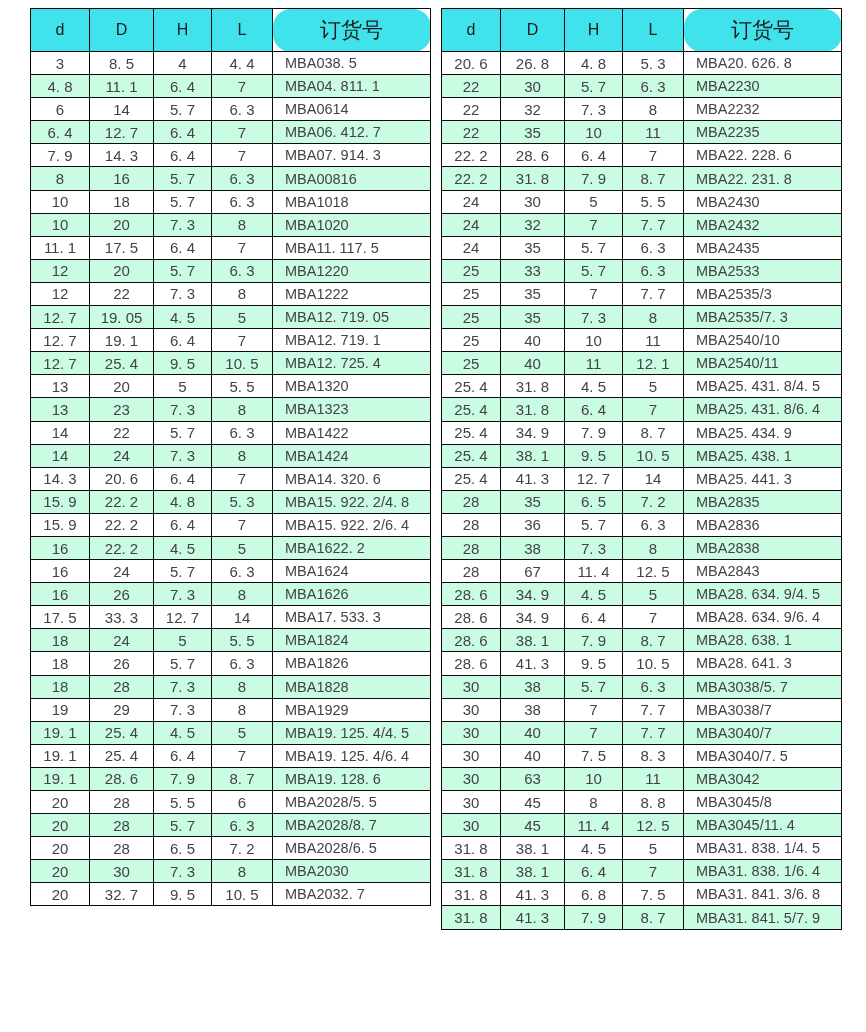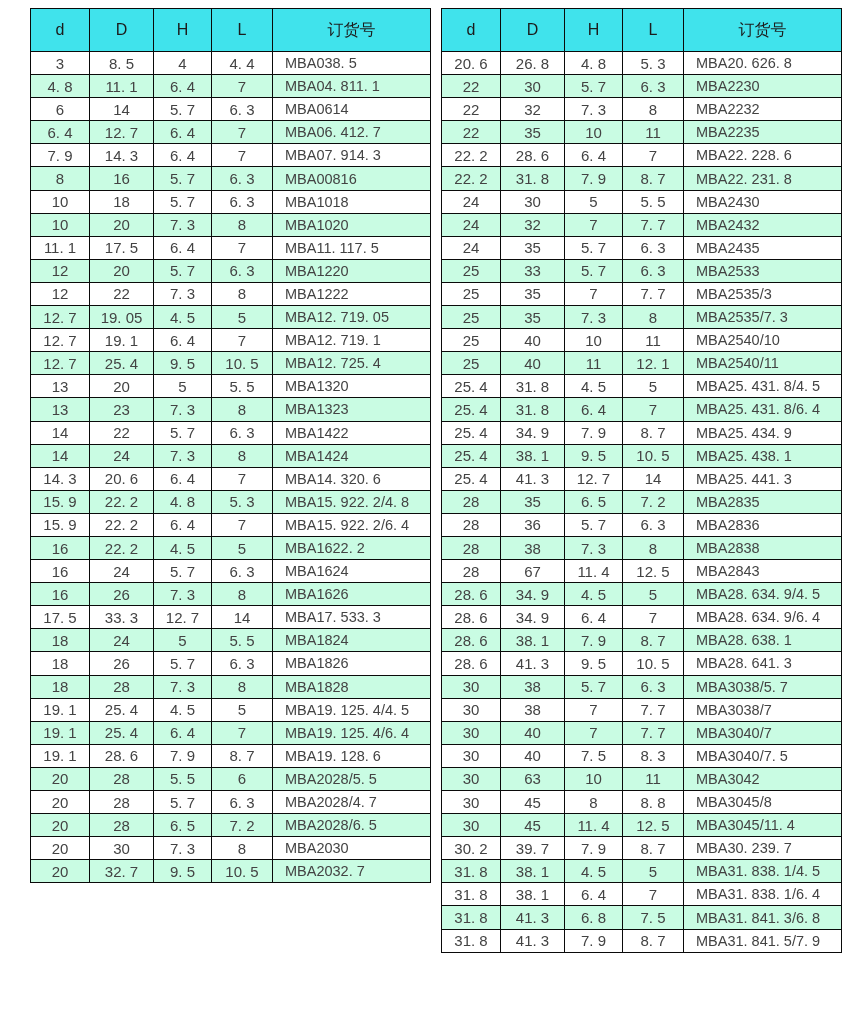--- a/index.html
+++ b/index.html
@@ -34,21 +34,21 @@
     overflow: hidden;
     white-space: nowrap;
   }
   table.spec th {
     height: 43px;
     background: #40e3ec;
     color: #1c1c1c;
     font-size: 16px;
     font-weight: normal;
   }
-  table.spec th.h-no { font-size: 16px; }
+  table.spec th.h-no { font-size: 21px; border-radius: 18px; }
   table.spec td {
     height: 23.1px;
     font-size: 15px;
     color: #434343;
   }
   table.spec td.cell-no {
     text-align: left;
     padding-left: 12px;
     font-size: 14.5px;
   }
@@ -267,20 +267,27 @@
           <td class="cell-no">MBA1826</td>
         </tr>
         <tr>
           <td class="cell-d">18</td>
           <td class="cell-D">28</td>
           <td class="cell-H">7. 3</td>
           <td class="cell-L">8</td>
           <td class="cell-no">MBA1828</td>
         </tr>
         <tr>
+          <td class="cell-d">19</td>
+          <td class="cell-D">29</td>
+          <td class="cell-H">7. 3</td>
+          <td class="cell-L">8</td>
+          <td class="cell-no">MBA1929</td>
+        </tr>
+        <tr>
           <td class="cell-d">19. 1</td>
           <td class="cell-D">25. 4</td>
           <td class="cell-H">4. 5</td>
           <td class="cell-L">5</td>
           <td class="cell-no">MBA19. 125. 4/4. 5</td>
         </tr>
         <tr>
           <td class="cell-d">19. 1</td>
           <td class="cell-D">25. 4</td>
           <td class="cell-H">6. 4</td>
@@ -299,21 +306,21 @@
           <td class="cell-D">28</td>
           <td class="cell-H">5. 5</td>
           <td class="cell-L">6</td>
           <td class="cell-no">MBA2028/5. 5</td>
         </tr>
         <tr>
           <td class="cell-d">20</td>
           <td class="cell-D">28</td>
           <td class="cell-H">5. 7</td>
           <td class="cell-L">6. 3</td>
-          <td class="cell-no">MBA2028/4. 7</td>
+          <td class="cell-no">MBA2028/8. 7</td>
         </tr>
         <tr>
           <td class="cell-d">20</td>
           <td class="cell-D">28</td>
           <td class="cell-H">6. 5</td>
           <td class="cell-L">7. 2</td>
           <td class="cell-no">MBA2028/6. 5</td>
         </tr>
         <tr>
           <td class="cell-d">20</td>
@@ -582,27 +589,20 @@
           <td class="cell-no">MBA3045/8</td>
         </tr>
         <tr>
           <td class="cell-d">30</td>
           <td class="cell-D">45</td>
           <td class="cell-H">11. 4</td>
           <td class="cell-L">12. 5</td>
           <td class="cell-no">MBA3045/11. 4</td>
         </tr>
         <tr>
-          <td class="cell-d">30. 2</td>
-          <td class="cell-D">39. 7</td>
-          <td class="cell-H">7. 9</td>
-          <td class="cell-L">8. 7</td>
-          <td class="cell-no">MBA30. 239. 7</td>
-        </tr>
-        <tr>
           <td class="cell-d">31. 8</td>
           <td class="cell-D">38. 1</td>
           <td class="cell-H">4. 5</td>
           <td class="cell-L">5</td>
           <td class="cell-no">MBA31. 838. 1/4. 5</td>
         </tr>
         <tr>
           <td class="cell-d">31. 8</td>
           <td class="cell-D">38. 1</td>
           <td class="cell-H">6. 4</td>

